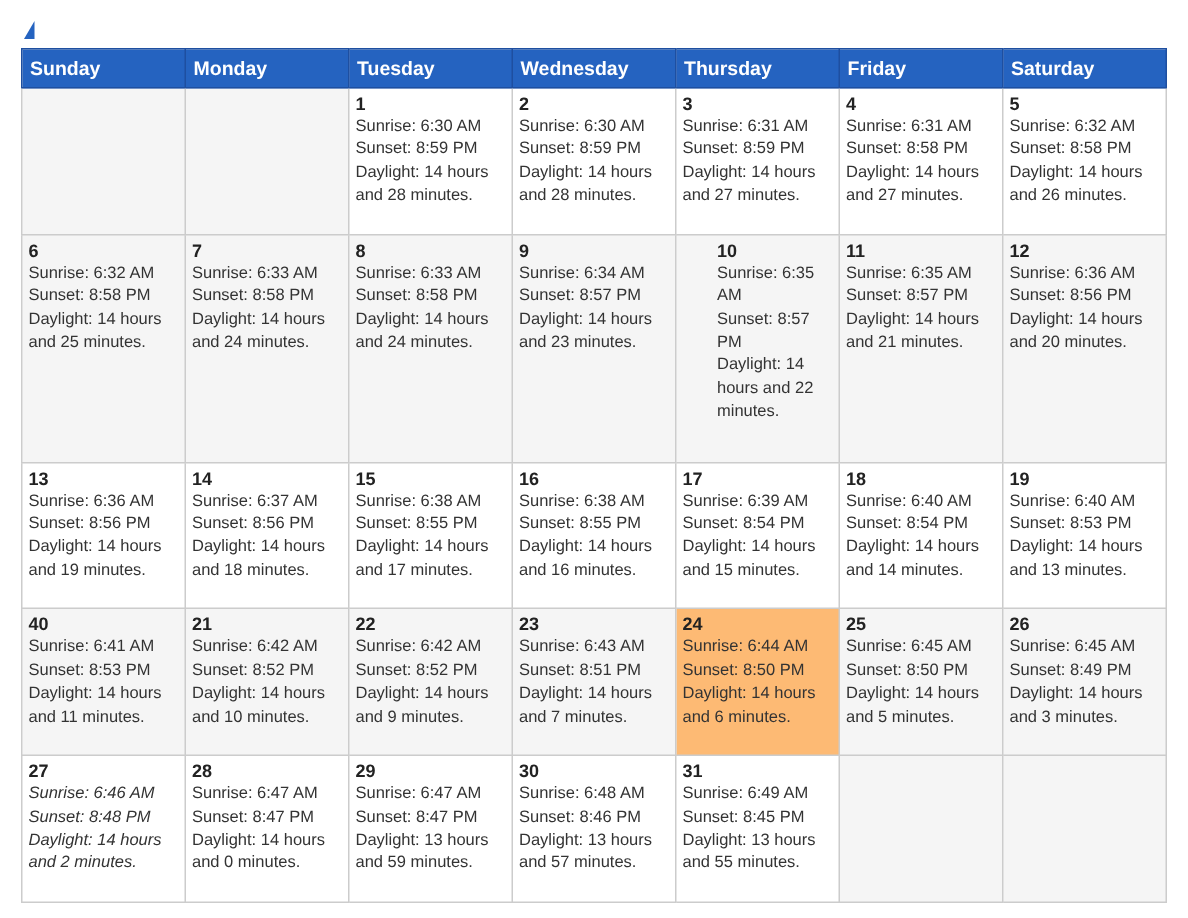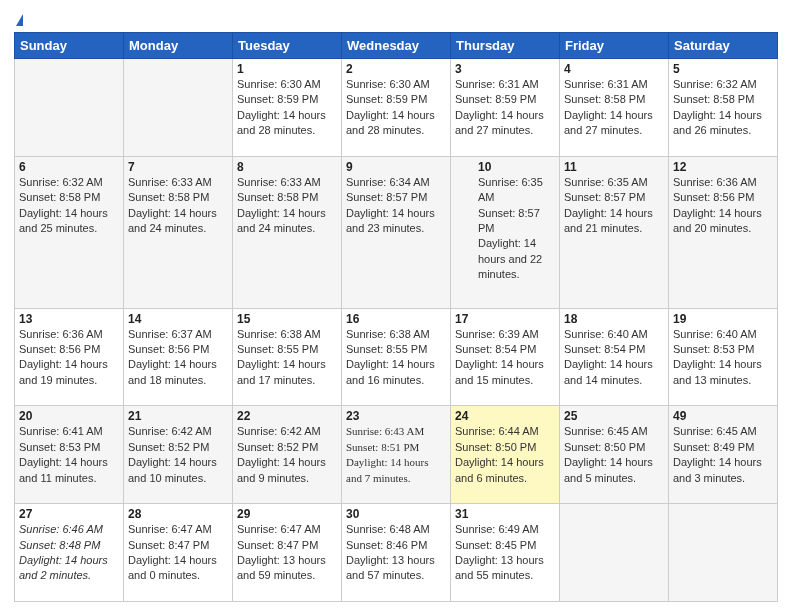--- a/index.html
+++ b/index.html
@@ -263,57 +263,57 @@
           </td>
           <td>
             <span class="day-num">19</span>
             <div class="day-info" style="white-space: pre-line;">Sunrise: 6:40 AM
 Sunset: 8:53 PM
 Daylight: 14 hours and 13 minutes.</div>
           </td>
         </tr>
         <tr>
           <td style="background: rgb(245, 245, 245);">
-            <span class="day-num">20</span>
+            <span class="day-num">40</span>
             <div class="day-info" style="white-space: pre-line;">Sunrise: 6:41 AM
 Sunset: 8:53 PM
 Daylight: 14 hours and 11 minutes.</div>
           </td>
           <td style="background: rgb(245, 245, 245);">
             <span class="day-num">21</span>
             <div class="day-info" style="white-space: pre-line;">Sunrise: 6:42 AM
 Sunset: 8:52 PM
 Daylight: 14 hours and 10 minutes.</div>
           </td>
           <td style="background: rgb(245, 245, 245);">
             <span class="day-num">22</span>
             <div class="day-info" style="white-space: pre-line;">Sunrise: 6:42 AM
 Sunset: 8:52 PM
 Daylight: 14 hours and 9 minutes.</div>
           </td>
           <td style="background: rgb(245, 245, 245);">
             <span class="day-num">23</span>
-            <div class="day-info" style="white-space: pre-line; font-family: Liberation Serif, serif;">Sunrise: 6:43 AM
+            <div class="day-info" style="white-space: pre-line;">Sunrise: 6:43 AM
 Sunset: 8:51 PM
 Daylight: 14 hours and 7 minutes.</div>
           </td>
-          <td style="background: #fef9c3;">
+          <td style="background: #fdba74;">
             <span class="day-num">24</span>
             <div class="day-info" style="white-space: pre-line;">Sunrise: 6:44 AM
 Sunset: 8:50 PM
 Daylight: 14 hours and 6 minutes.</div>
           </td>
           <td style="background: rgb(245, 245, 245);">
             <span class="day-num">25</span>
             <div class="day-info" style="white-space: pre-line;">Sunrise: 6:45 AM
 Sunset: 8:50 PM
 Daylight: 14 hours and 5 minutes.</div>
           </td>
           <td style="background: rgb(245, 245, 245);">
-            <span class="day-num">49</span>
+            <span class="day-num">26</span>
             <div class="day-info" style="white-space: pre-line;">Sunrise: 6:45 AM
 Sunset: 8:49 PM
 Daylight: 14 hours and 3 minutes.</div>
           </td>
         </tr>
         <tr>
           <td>
             <span class="day-num">27</span>
             <div class="day-info" style="white-space: pre-line; font-style: italic;">Sunrise: 6:46 AM
 Sunset: 8:48 PM

